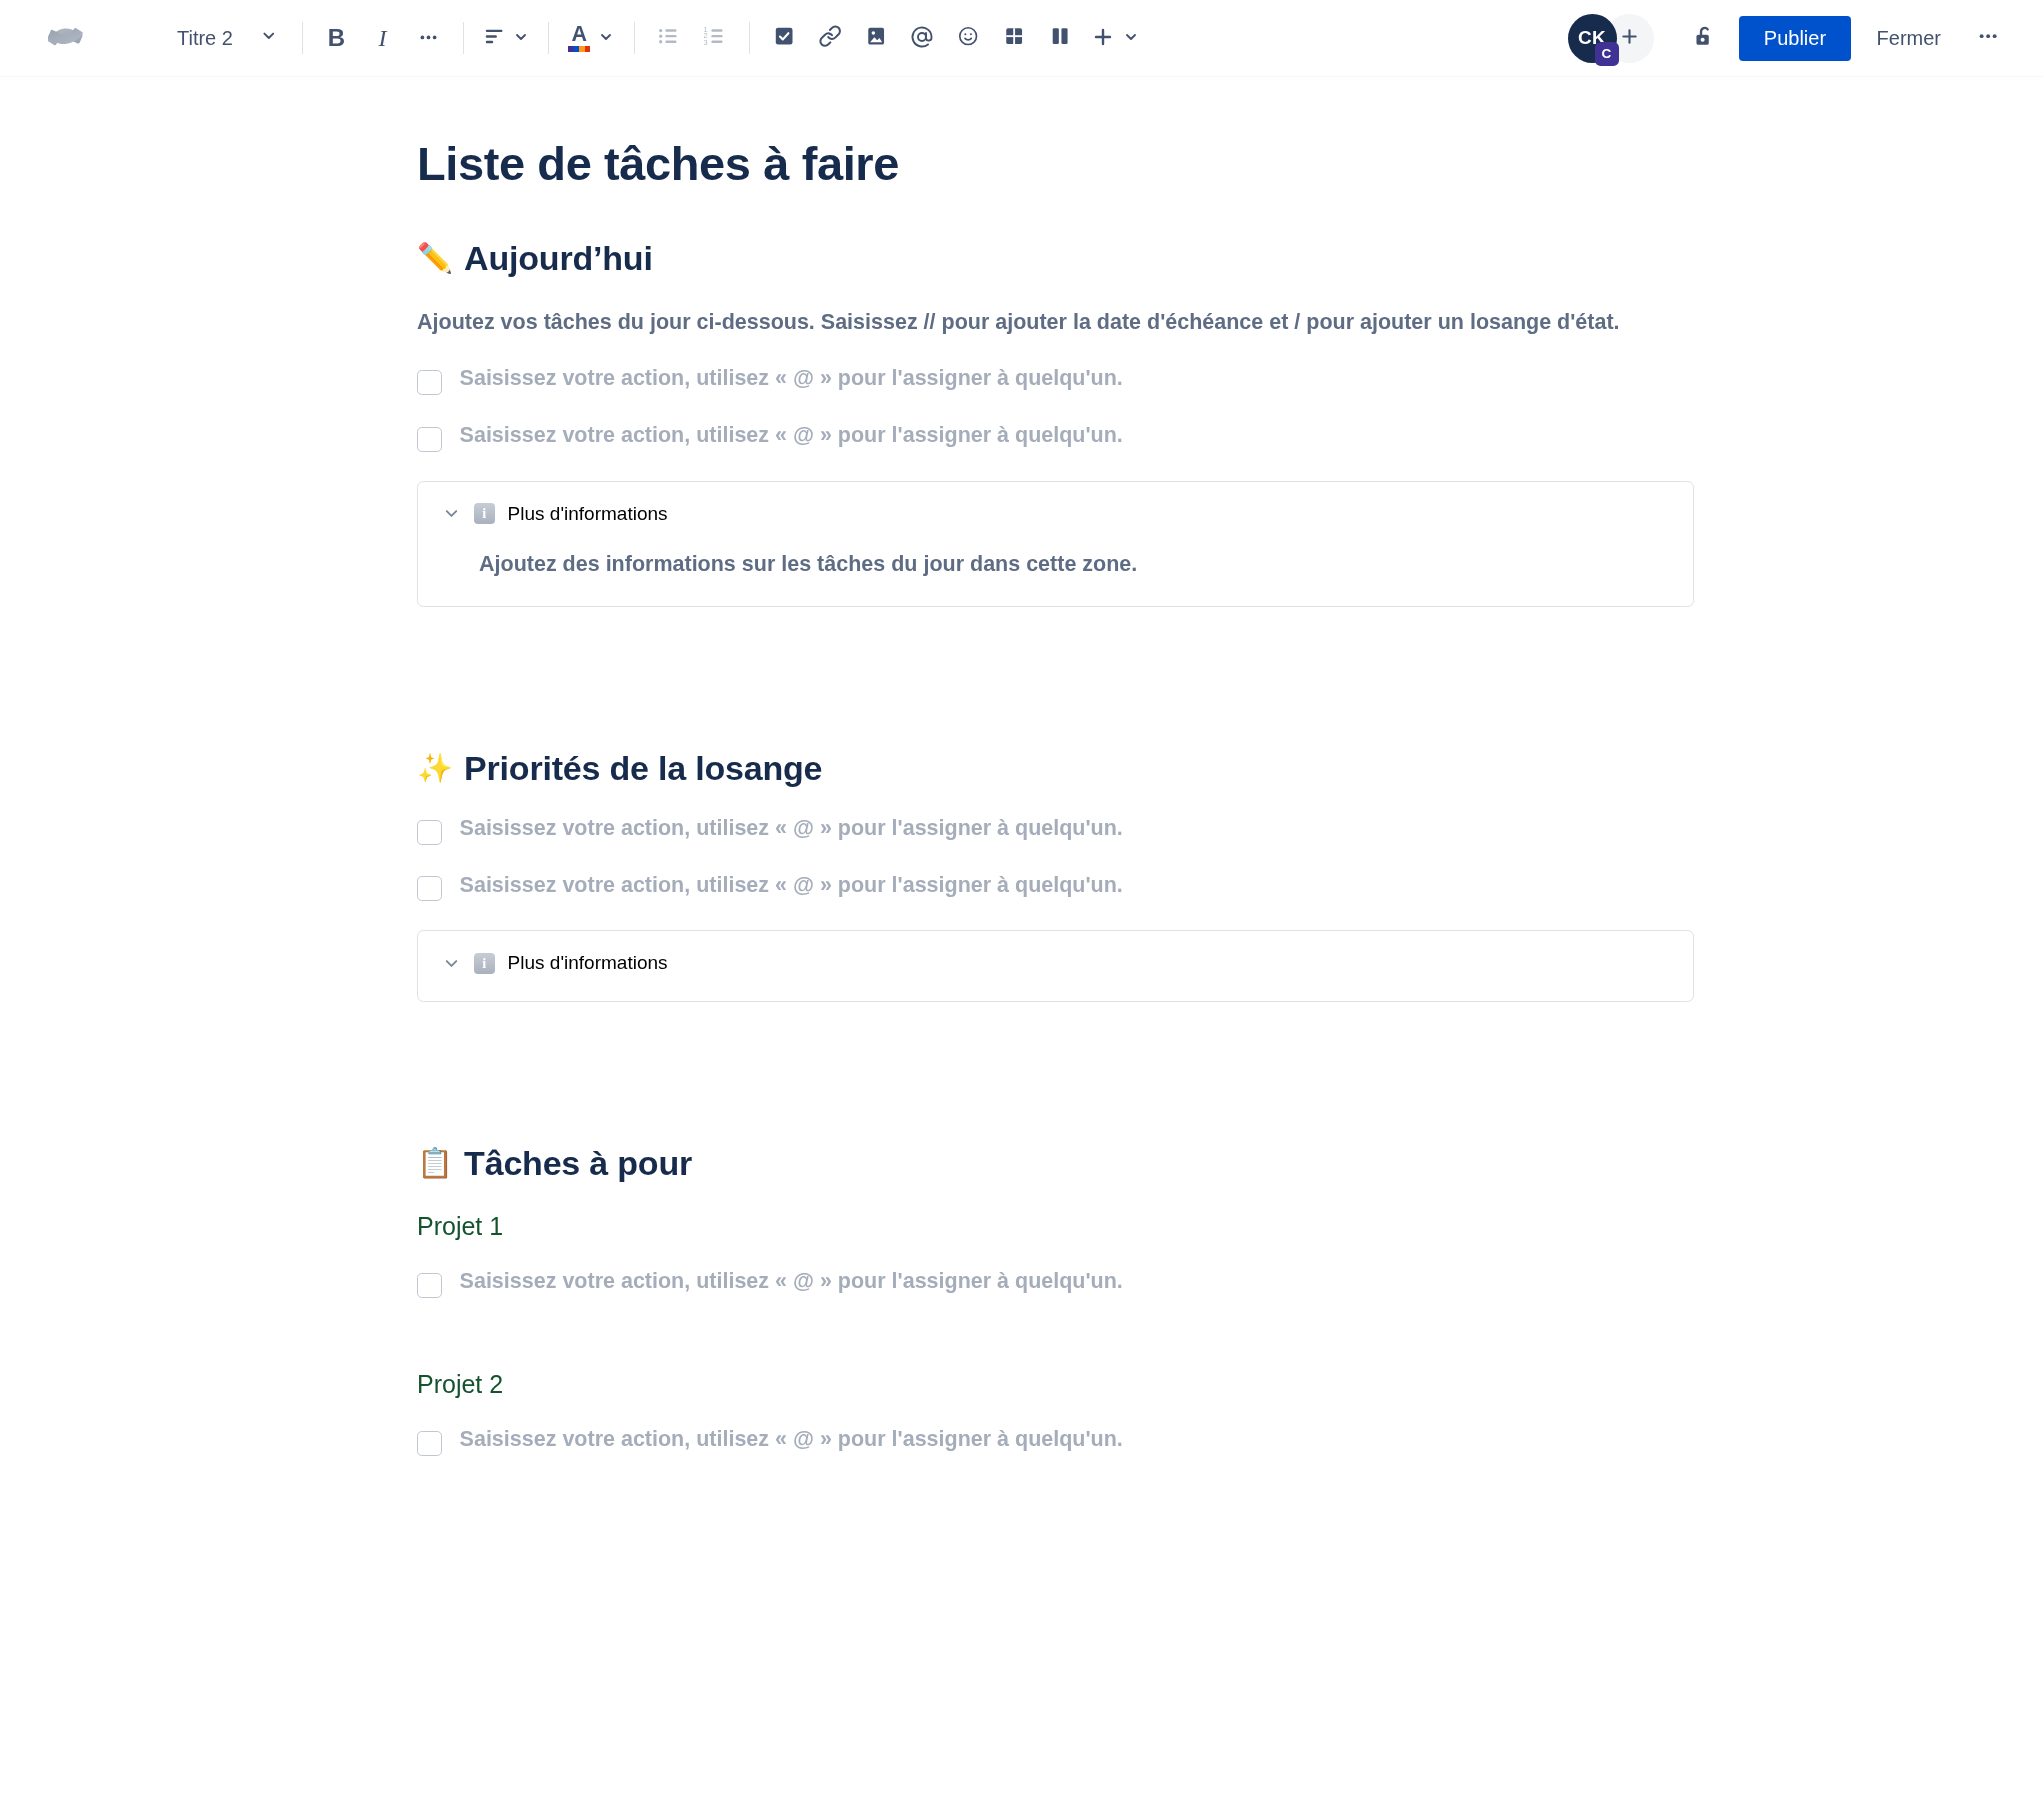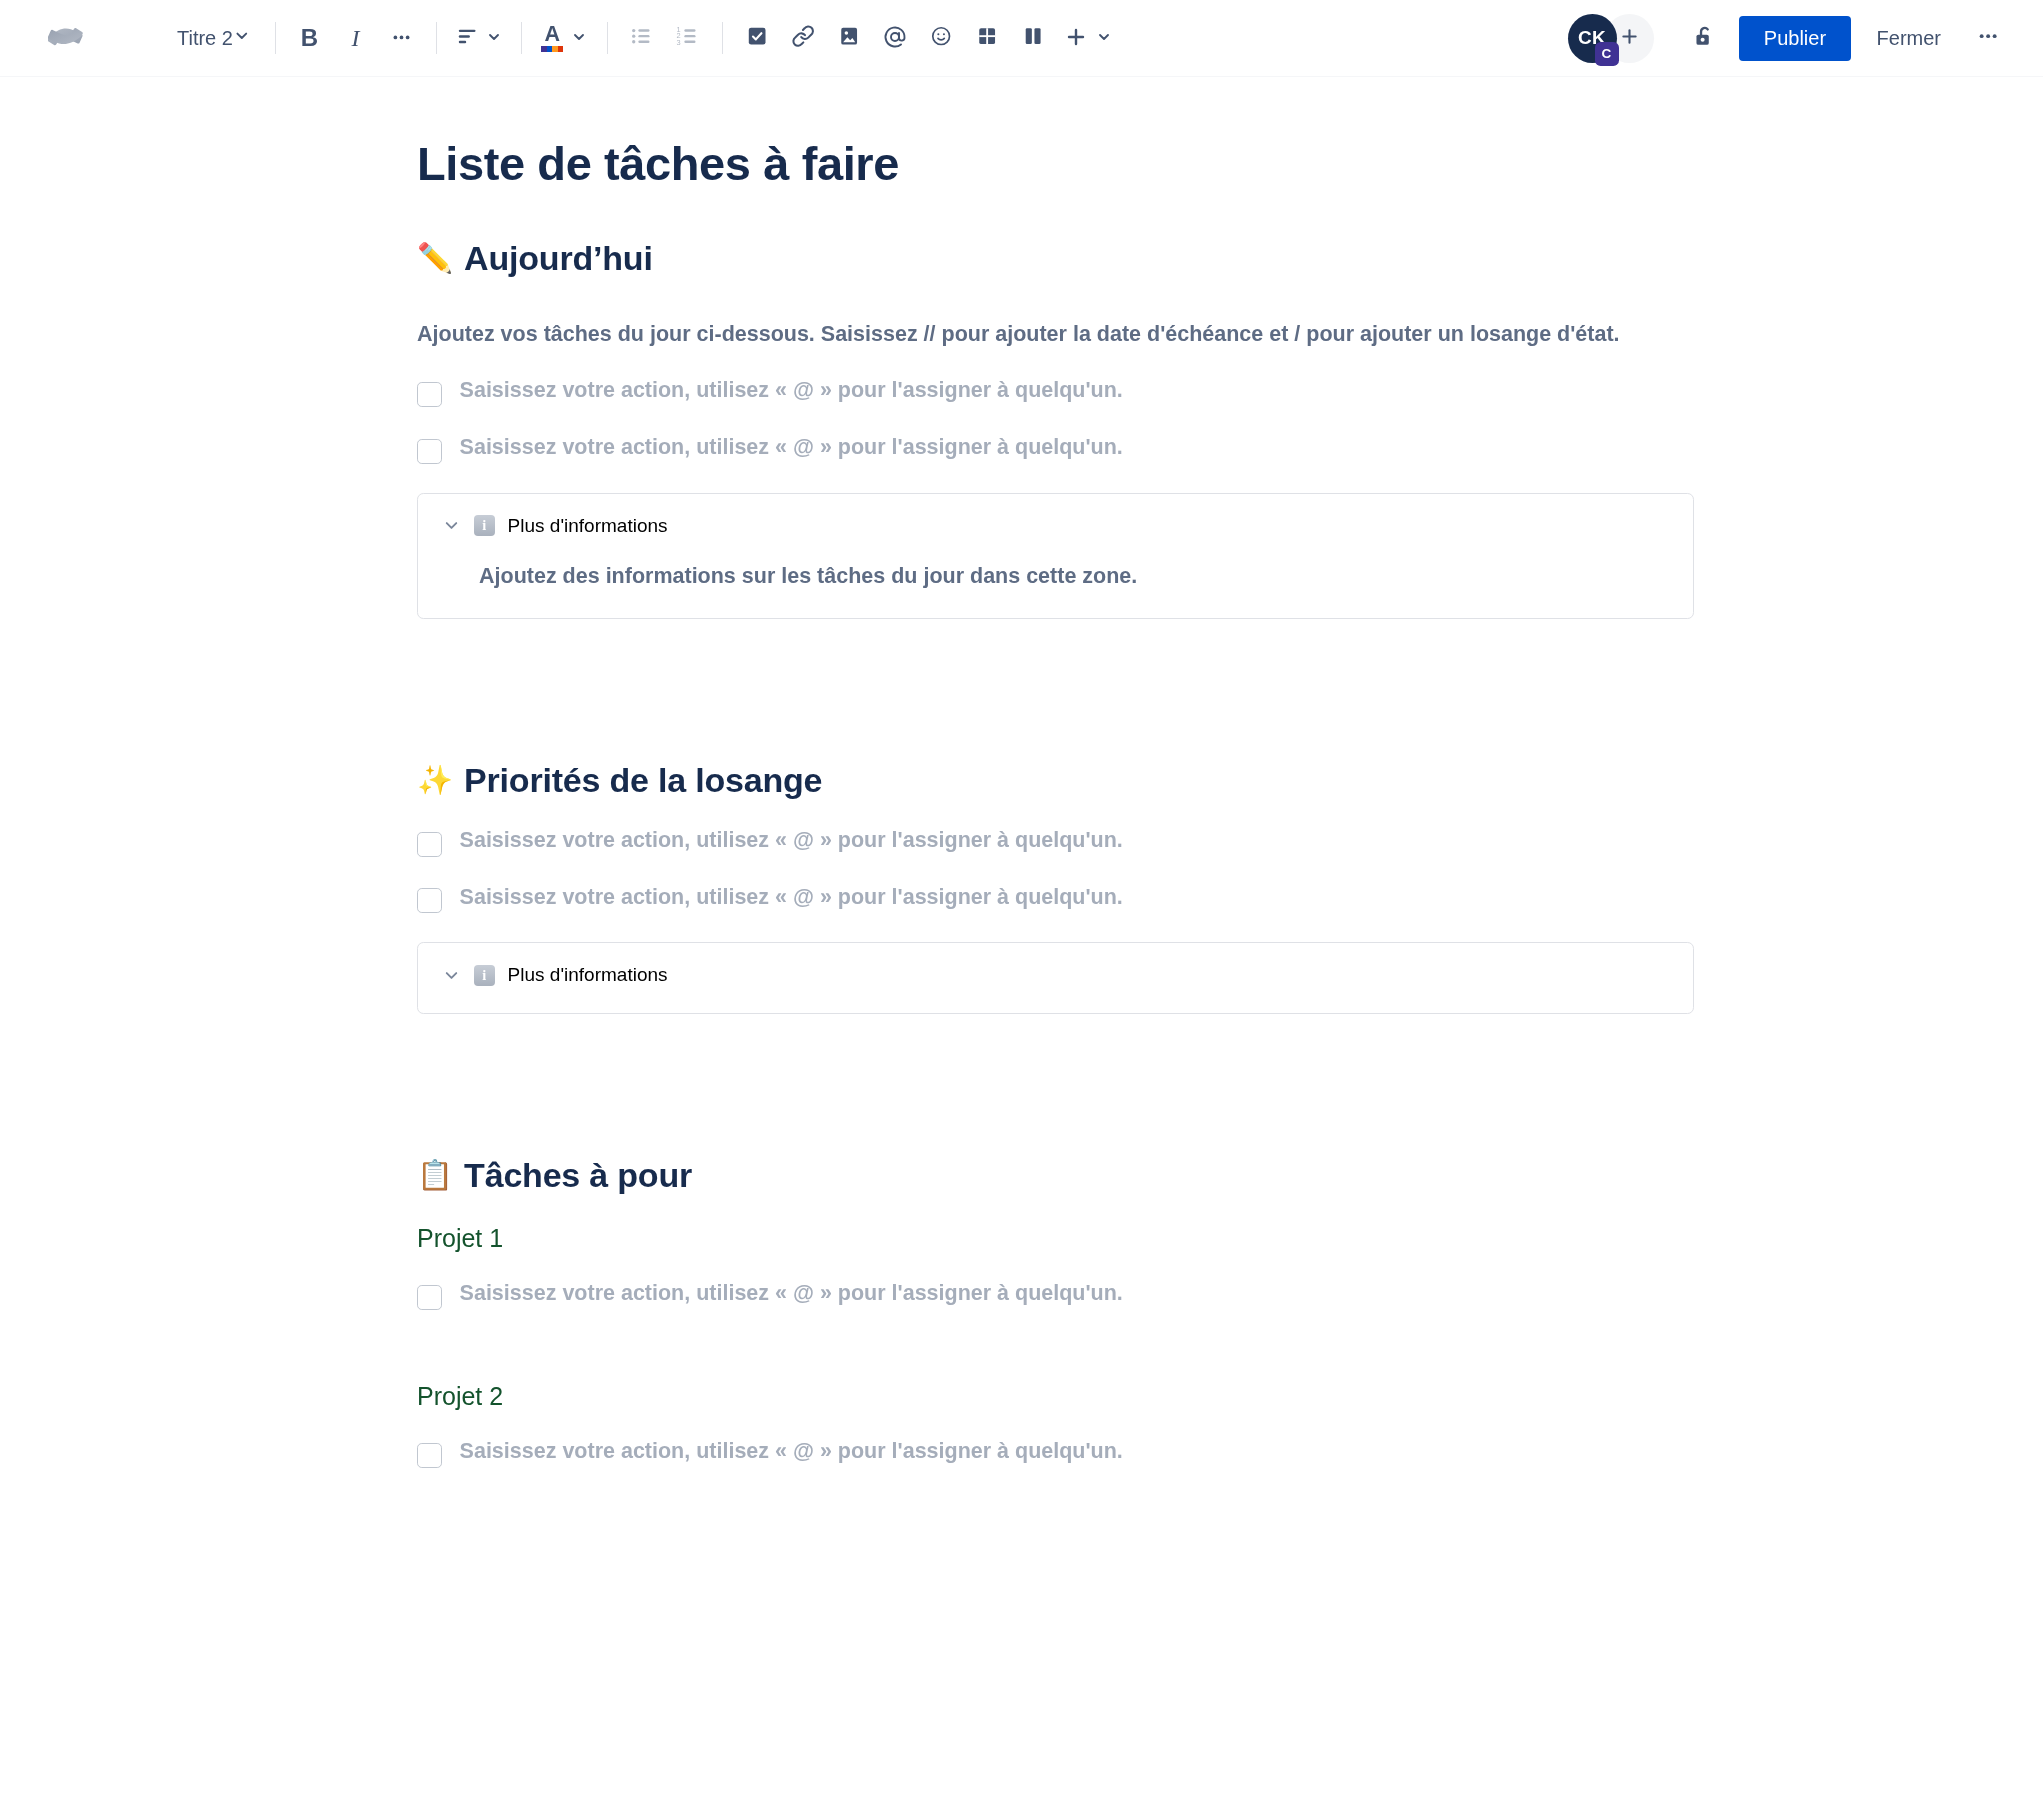--- a/index.html
+++ b/index.html
@@ -43,20 +43,21 @@
     align-items: center;
     justify-content: center;
     color: #42526E;
     cursor: pointer;
     padding: 0 6.4px;
     flex: 0 0 auto;
   }
   .tb-style-select {
     display: flex;
     align-items: center;
+    gap: 27px;
     height: 46px;
     padding: 0 12.8px 0 14.4px;
     border-radius: 4.8px;
     color: #42526E;
     font-size: 20px;
     margin-left: 72px;
     cursor: pointer;
   }
   .tb-combo {
     display: flex;
@@ -139,21 +140,21 @@
     color: #172B4D;
     letter-spacing: -0.2px;
     margin-top: 48px;
     display:flex; align-items:center; gap:11.2px;
   }
   .emoji { font-size: 29px; line-height: 1; display:inline-block;}
   .sec-desc {
     font-size: 21.5px;
     font-weight: 700;
     color: #5E6C84;
-    margin-top: 41px;
+    margin-top: 29px;
     line-height: 1.45;
   }
   h3.proj-head {
     font-size: 25px;
     font-weight: 400;
     color: #14532d;
     margin-top: 29px;
   }
 
   .task {

